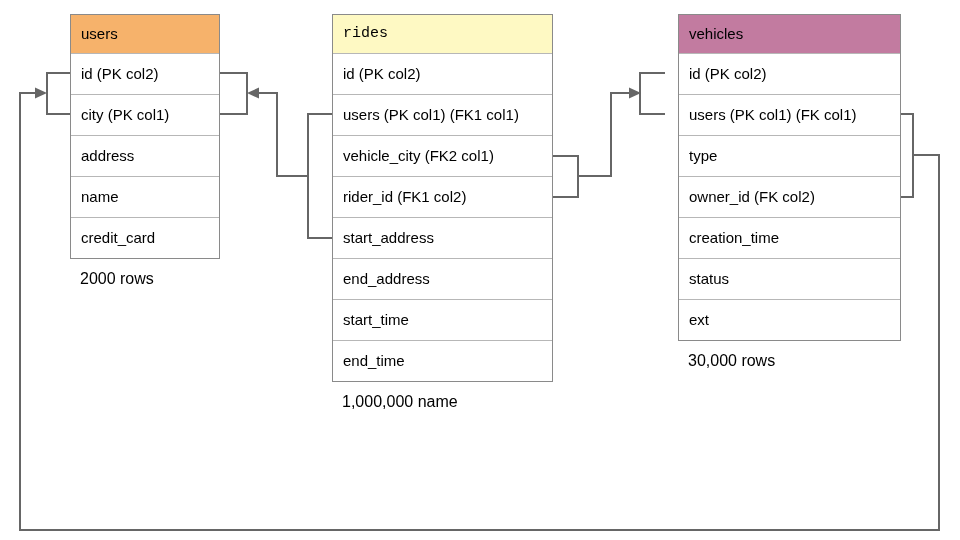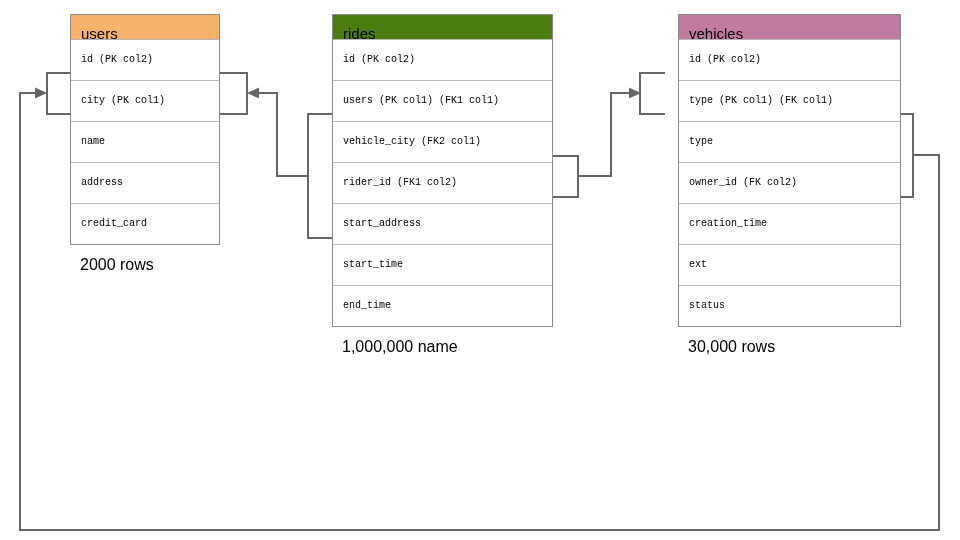--- a/index.html
+++ b/index.html
@@ -15,33 +15,32 @@
     position:absolute;left:0;top:0;width:960px;height:540px;
   }
   .conn{stroke:var(--connector,#666);fill:none;stroke-width:2;}
   .arrow{fill:var(--connector,#666);stroke:none;}
   .db-table{position:absolute;}
   .tbox{
     border:1px solid var(--table-border,#8a8a8a);
     background:#fff;
   }
   .thead{
-    height:24px;line-height:38px;
+    height:38px;line-height:38px;
     padding-left:10px;
     font-size:15px;
   }
   .trow{
     height:41px;line-height:40px;
     box-sizing:border-box;
     border-top:1px solid var(--row-divider,#b7b7b7);
     padding-left:10px;
-    font-size:10px;
+    font-size:15px;
     background:#fff;
     white-space:nowrap;
-    font-family:Liberation Mono, monospace;
   }
   .rowcount{
     margin:11px 0 0 10px;
     font-size:16px;
   }
   #t-users{left:70px;top:14px;width:150px;}
   #t-rides{left:332px;top:14px;width:221px;}
   #t-vehicles{left:665px;top:14px;width:223px;padding-left:13px;}
 </style>
 </head>
@@ -69,46 +68,47 @@
     <path class="conn" d="M70 73 H47 V114 H70"></path>
     <polygon class="arrow" points="47,93 35,87.5 35,98.5"></polygon>
   </g>
 </svg>
 
 <div id="t-users" class="db-table">
   <div class="tbox">
     <div class="thead" style="background: rgb(246, 178, 107);">users</div>
     <div class="trow">id (PK col2)</div>
     <div class="trow">city (PK col1)</div>
+    <div class="trow">address</div>
     <div class="trow">name</div>
-    <div class="trow">address</div>
     <div class="trow">credit_card</div>
   </div>
   <div class="rowcount">2000 rows</div>
 </div>
 
 <div id="t-rides" class="db-table">
   <div class="tbox">
-    <div class="thead" style="background: #4d7c0f;">rides</div>
+    <div class="thead" style="background: #fef9c3; font-family: Liberation Mono, monospace;">rides</div>
     <div class="trow">id (PK col2)</div>
     <div class="trow">users (PK col1) (FK1 col1)</div>
     <div class="trow">vehicle_city (FK2 col1)</div>
     <div class="trow">rider_id (FK1 col2)</div>
     <div class="trow">start_address</div>
+    <div class="trow">end_address</div>
     <div class="trow">start_time</div>
     <div class="trow">end_time</div>
   </div>
   <div class="rowcount">1,000,000 name</div>
 </div>
 
 <div id="t-vehicles" class="db-table">
   <div class="tbox">
     <div class="thead" style="background: rgb(194, 123, 160);">vehicles</div>
     <div class="trow">id (PK col2)</div>
-    <div class="trow">type (PK col1) (FK col1)</div>
+    <div class="trow">users (PK col1) (FK col1)</div>
     <div class="trow">type</div>
     <div class="trow">owner_id (FK col2)</div>
     <div class="trow">creation_time</div>
+    <div class="trow">status</div>
     <div class="trow">ext</div>
-    <div class="trow">status</div>
   </div>
   <div class="rowcount">30,000 rows</div>
 </div>
 
 </body></html>

